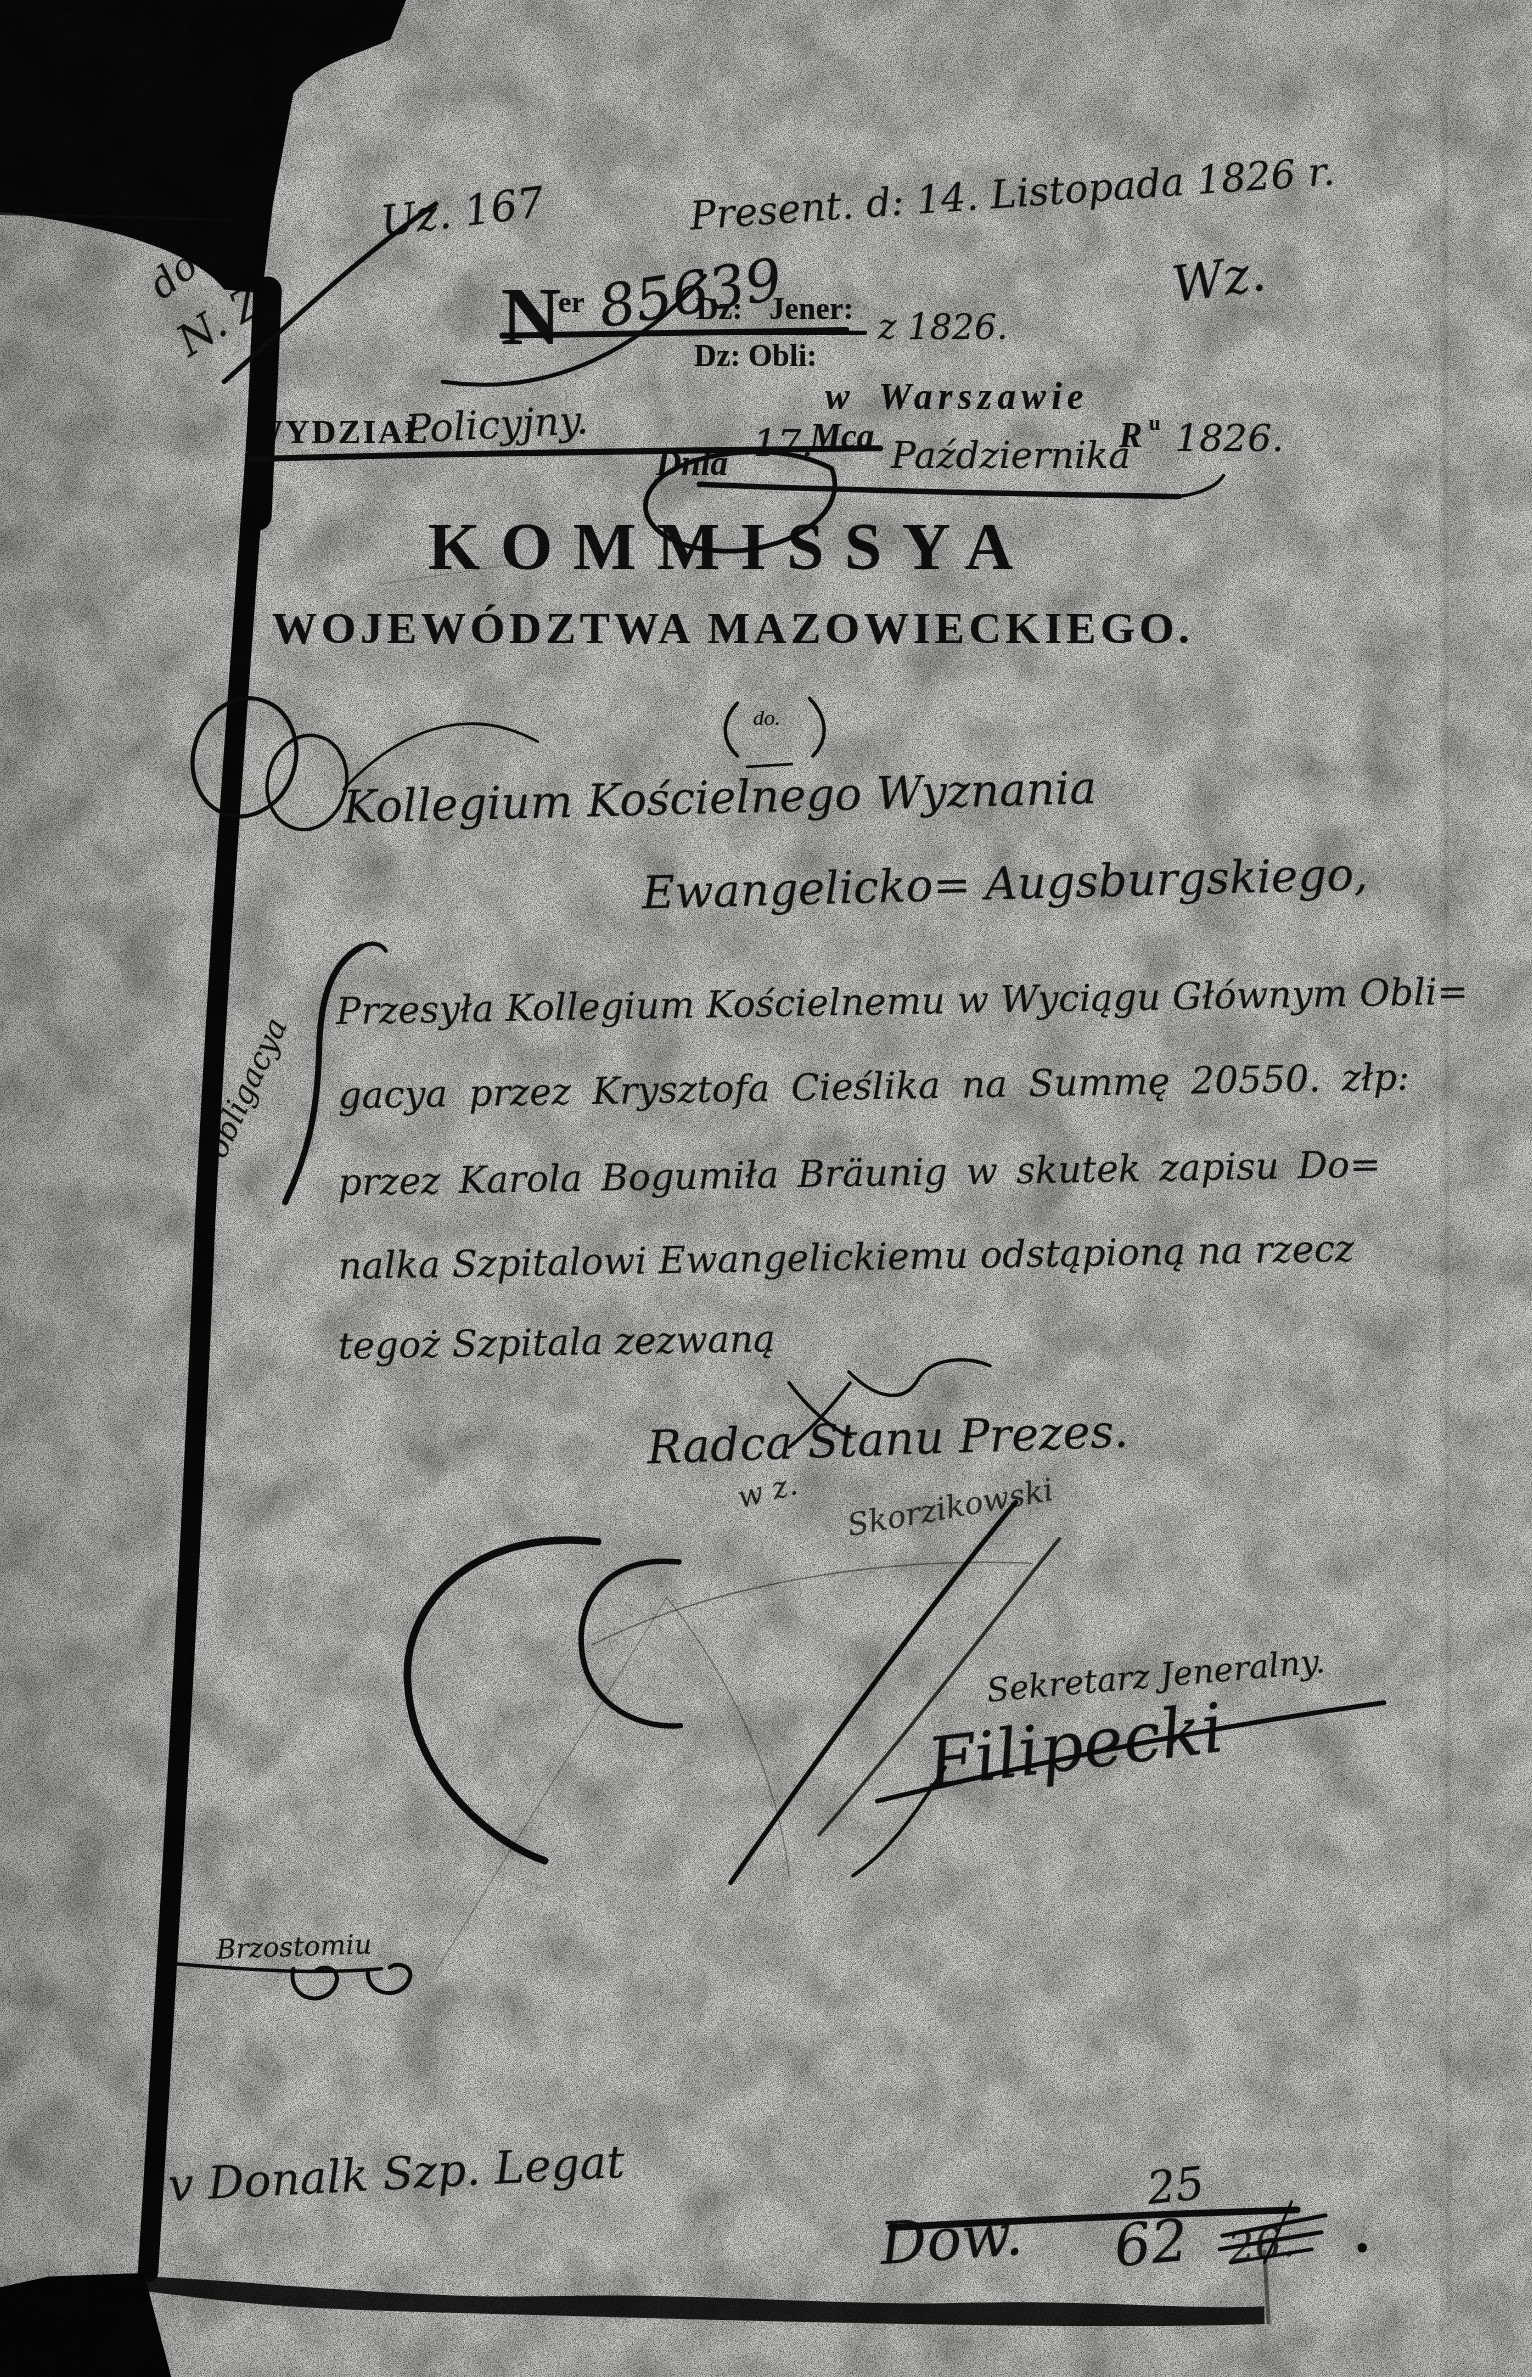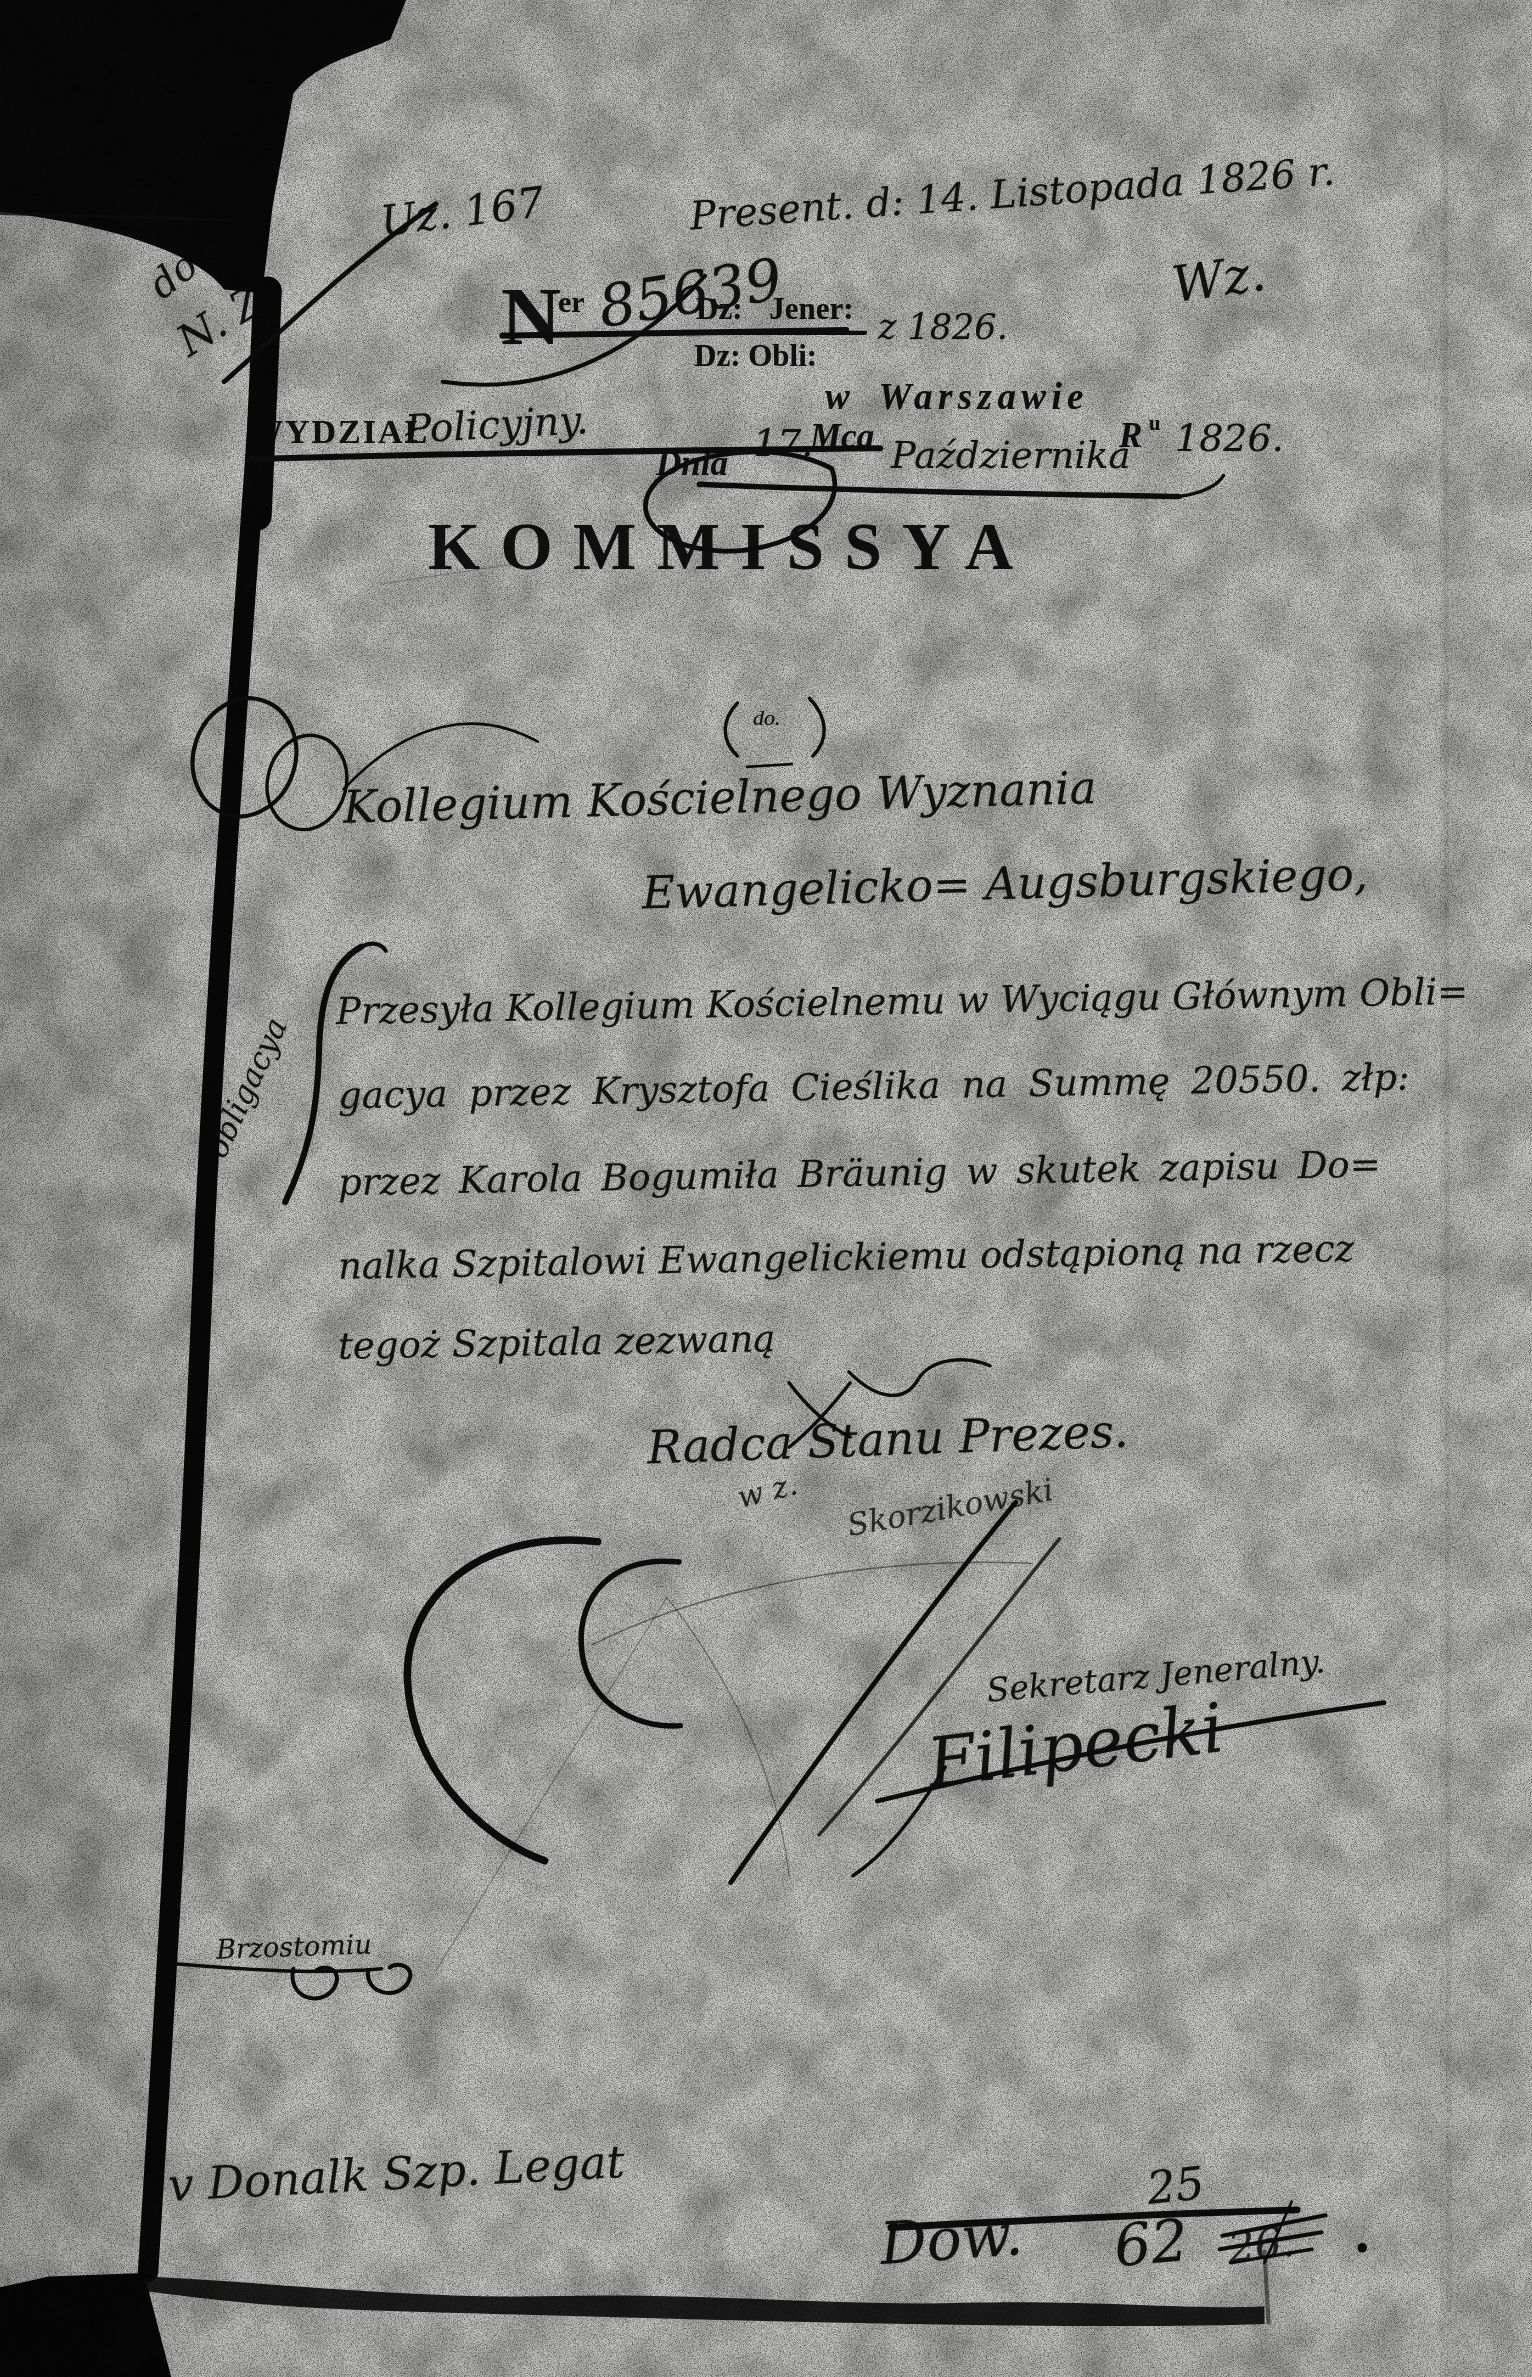--- a/index.html
+++ b/index.html
@@ -55,20 +55,21 @@
 
   <span class="abs print" style="left:656px;top:444px;font-size:35px;font-weight:bold;font-style:italic;">Dnia</span>
   <span class="abs hw" style="left:753px;top:421px;font-size:38px;text-align:right;">17.</span>
   <span class="abs print" style="left:810px;top:417px;font-size:35px;font-weight:bold;font-style:italic;">Mca</span>
   <span class="abs hw" style="left:891px;top:418px;font-size:37px;margin-top:16px;">Października</span>
   <span class="abs print" style="left:1119px;top:416px;font-size:35px;font-weight:bold;font-style:italic;">R</span>
   <span class="abs print" style="left:1149px;top:412px;font-size:20.4px;font-weight:bold;">u</span>
   <span class="abs hw" style="left:1175px;top:416px;font-size:38px;">1826.</span>
 
   <div class="abs print" style="left:428px;top:508px;font-size:67px;font-weight:bold;letter-spacing:20.4px;">KOMMISSYA</div>
+  <div class="abs print" style="left:272px;top:602px;font-size:45px;font-weight:bold;letter-spacing:4.1px;">WOJEWÓDZTWA MAZOWIECKIEGO.</div>
 
   <span class="abs print" style="left:753px;top:705px;font-size:22px;font-style:italic;">do.</span>
   <div class="abs hw" style="left:343px;top:771px;font-size:45px;transform:rotate(-1.5deg);">Kollegium Kościelnego Wyznania</div>
   <div class="abs hw" style="left:642px;top:857px;font-size:45px;transform:rotate(-1.5deg);">Ewangelicko= Augsburgskiego,</div>
 
   <div class="abs hw" style="left:198px;top:1148px;font-size:31px;transform:rotate(-65deg);transform-origin:left top;">obligacya</div>
 
   <div class="abs hw" style="left:336px;top:980px;font-size:37px;transform:rotate(-1deg);">Przesyła Kollegium Kościelnemu w Wyciągu Głównym Obli=</div>
   <div class="abs hw" style="left:338px;top:1065px;font-size:37px;transform:rotate(-1deg);word-spacing:9.5px;">gacya przez Krysztofa Cieślika na Summę 20550. złp:</div>
   <div class="abs hw" style="left:338px;top:1152px;font-size:37px;transform:rotate(-1deg);word-spacing:6.8px;">przez Karola Bogumiła Bräunig w skutek zapisu Do=</div>

